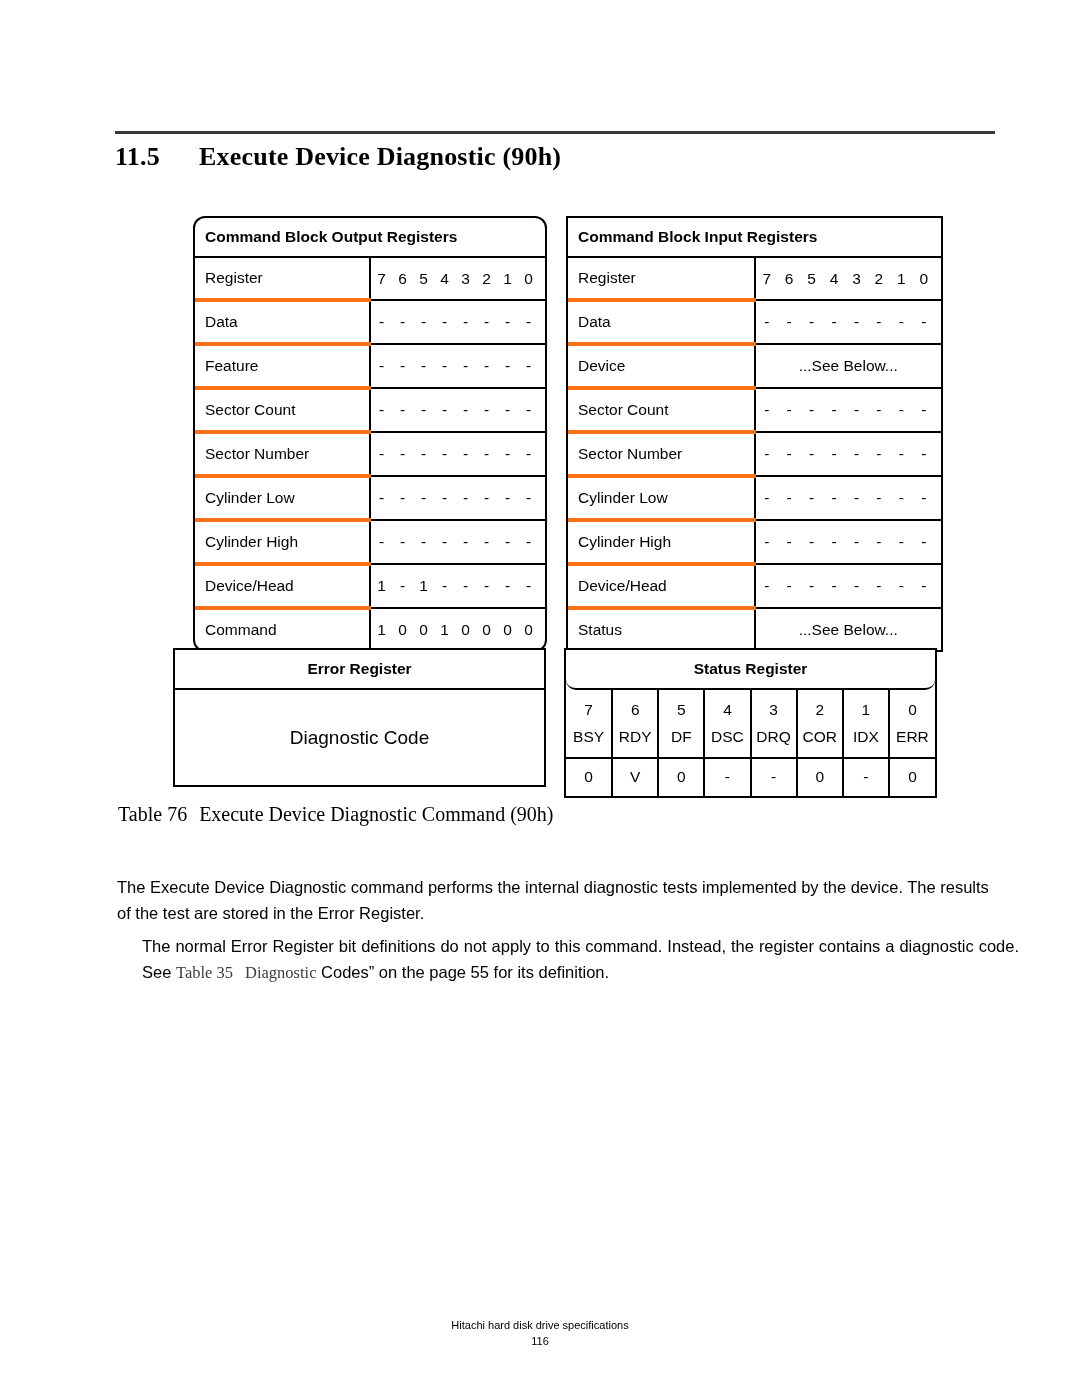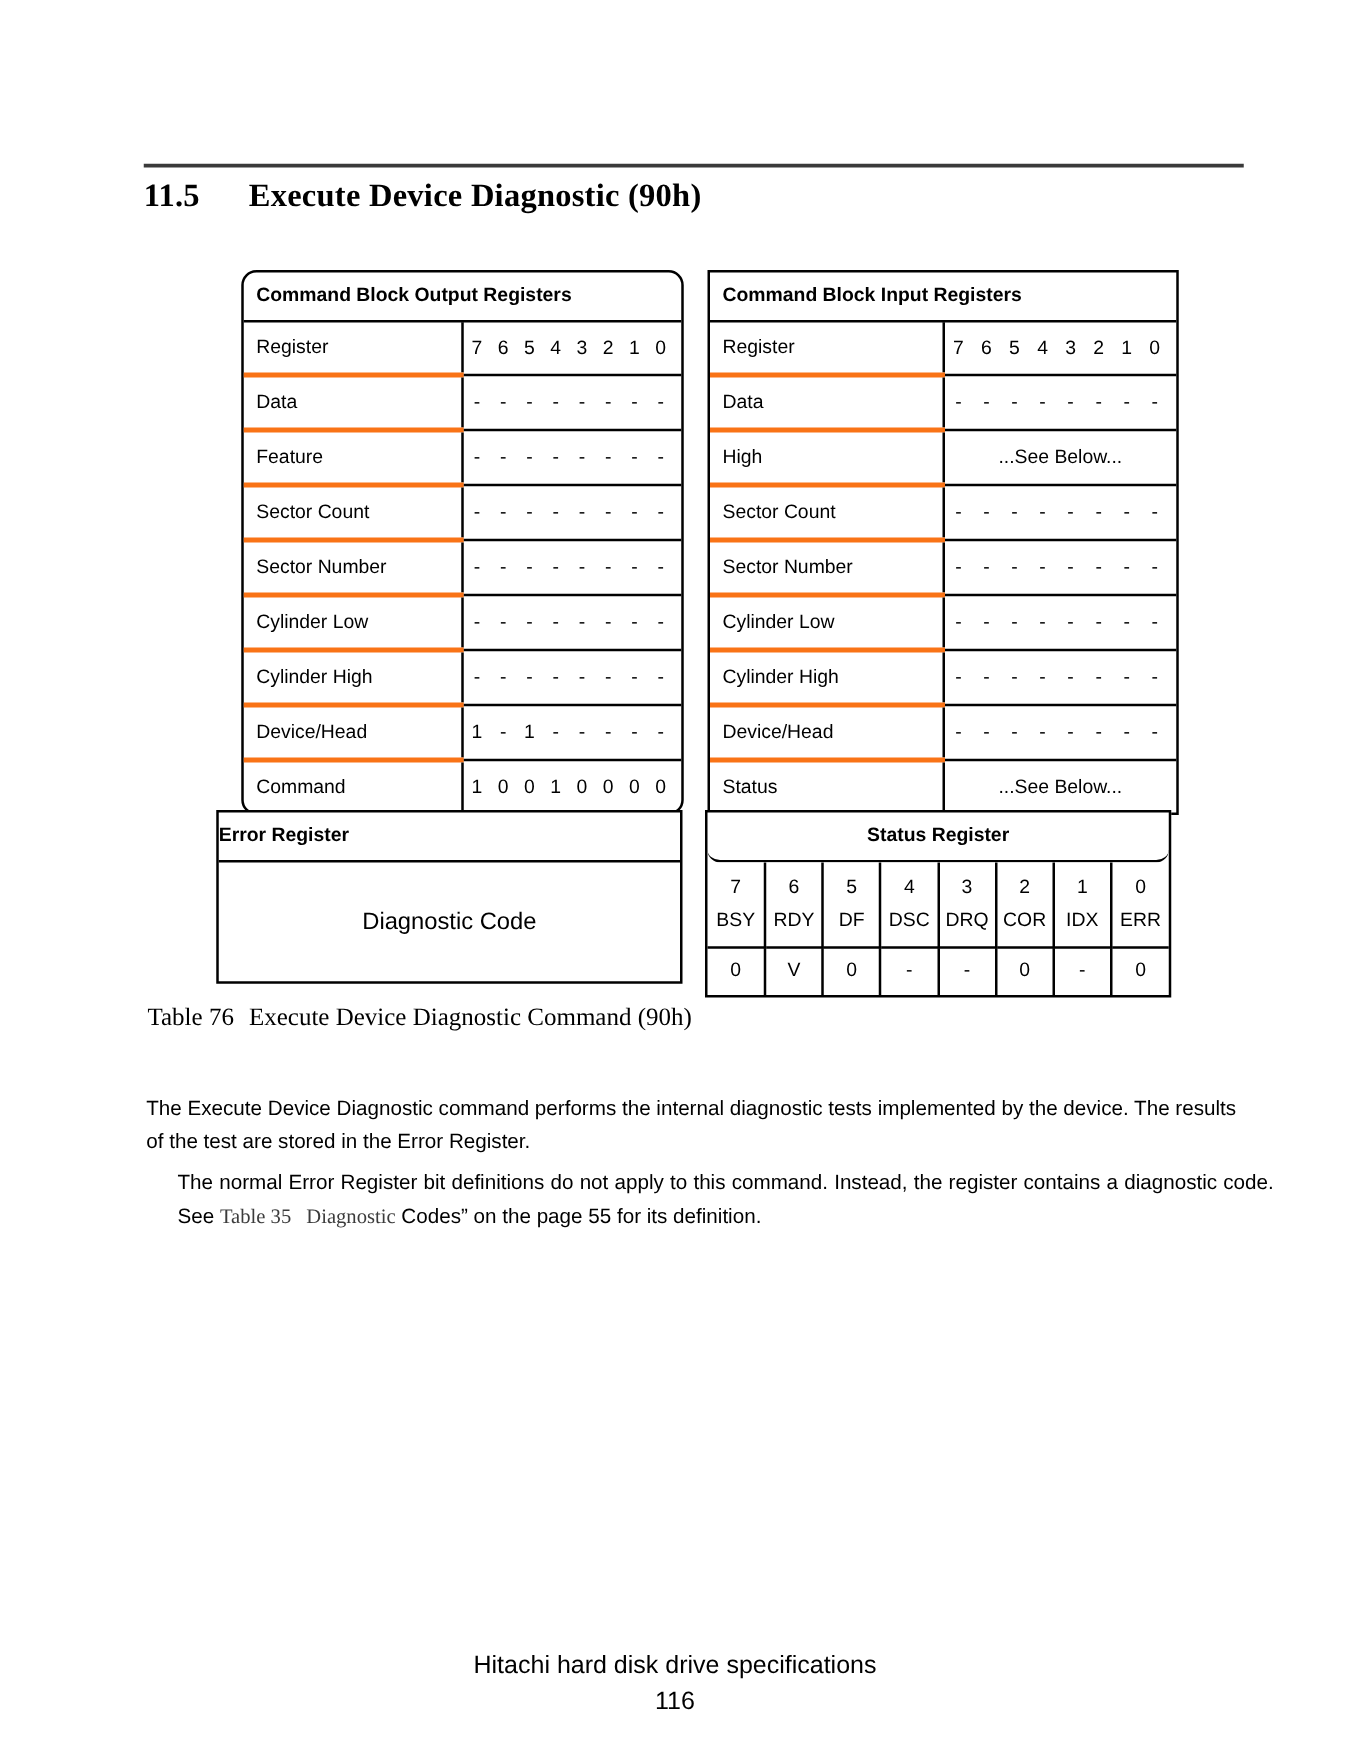--- a/index.html
+++ b/index.html
@@ -99,21 +99,21 @@
     position: absolute;
     left: 173px;
     top: 648px;
     width: 373px;
     border: 2px solid #000;
     box-sizing: border-box;
     background: #fff;
   }
   #error-table .err-head {
     border-bottom: 2px solid #000;
-    text-align: left;
+    text-align: center;
     font-weight: bold;
     font-size: 15.5px;
     padding: 10px 0;
   }
   #error-table .err-body {
     height: 95px;
     display: flex;
     align-items: center;
     justify-content: center;
     font-size: 19px;
@@ -187,21 +187,21 @@
   }
   .serif-ref .gap { display: inline-block; width: 12px; }
 
   
   .footer {
     position: absolute;
     left: 0;
     top: 1318px;
     width: 1080px;
     text-align: center;
-    font-size: 20px;
+    font-size: 11px;
     line-height: 1.45;
   }
   .footer .pageno { display: block; }
 </style>
 </head>
 <body>
 
 <div class="top-rule"></div>
 
 <div class="section-heading">
@@ -385,21 +385,21 @@
           <span>-</span>
           <span>-</span>
           <span>-</span>
           <span>-</span>
           <span>-</span>
           <span>-</span>
         </div>
           </td>
       </tr>
       <tr>
-        <td class="lbl">High</td>
+        <td class="lbl">Device</td>
         <td class="note">...See Below...</td>
       </tr>
       <tr>
         <td class="lbl">Sector Count</td>
         <td class="bits">
             <div class="bitrow">
           <span>-</span>
           <span>-</span>
           <span>-</span>
           <span>-</span>

